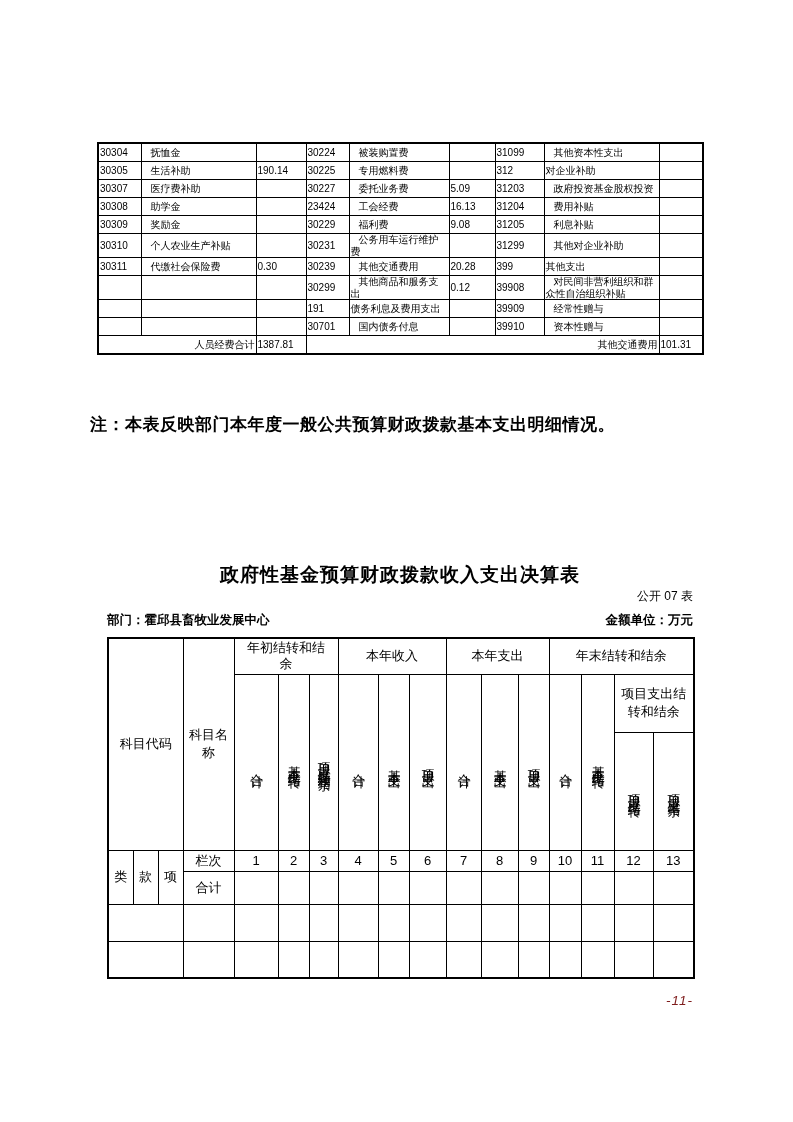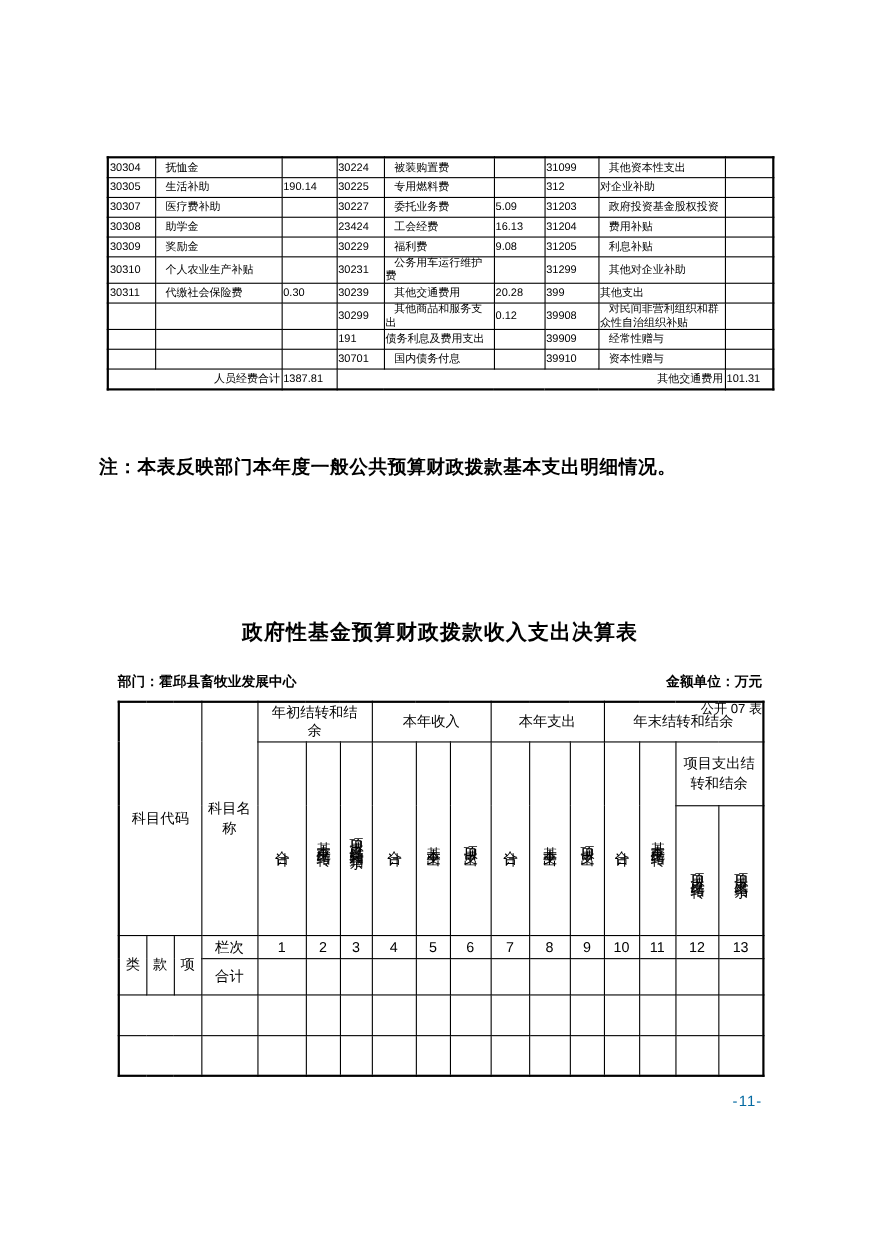--- a/index.html
+++ b/index.html
@@ -29,21 +29,21 @@
     position:absolute; left:90px; top:413px; width:600px;
     font-size:17px; font-weight:bold; letter-spacing:0.5px;
   }
 
   
   .t2-title {
     position:absolute; left:107px; top:545px; width:586px;
     text-align:center; font-size:19px; font-weight:bold; letter-spacing:1px;margin-top:17px;
   }
   .t2-no {
-    position:absolute; right:100px; top:588px; font-size:12px; text-align:right;margin-top:48px;
+    position:absolute; right:100px; top:588px; font-size:12px; text-align:right;
   }
   .t2-meta {
     position:absolute; left:107px; top:612px; width:586px;
     display:flex; justify-content:space-between; font-size:12.5px; font-weight:bold;align-items:flex-end;
   }
 
   
   .t2 {
     position:absolute; left:107px; top:637px; width:586px;
     font-size:13px; border:2px solid #000;
@@ -60,21 +60,21 @@
   .t2 tr.rE  { height:37px; }
   .t2 tr.rF  { height:37px; }
   .t2 .grp { padding:1px 8px; line-height:1.25; }
   .vtext {
     writing-mode:vertical-rl; text-orientation:upright;
     letter-spacing:2px; display:inline-block; line-height:1.1;
   }
 
   .pagenum {
     position:absolute; right:100px; top:993px;
-    font-size:13.5px; color:#0369a1; letter-spacing:1px;
+    font-size:13.5px; color:#7f1d1d; letter-spacing:1px;font-style:italic;
   }
 </style>
 </head>
 <body>
 
 <div class="page">
 
   <table class="t1">
     <colgroup>
       <col style="width:43px">

